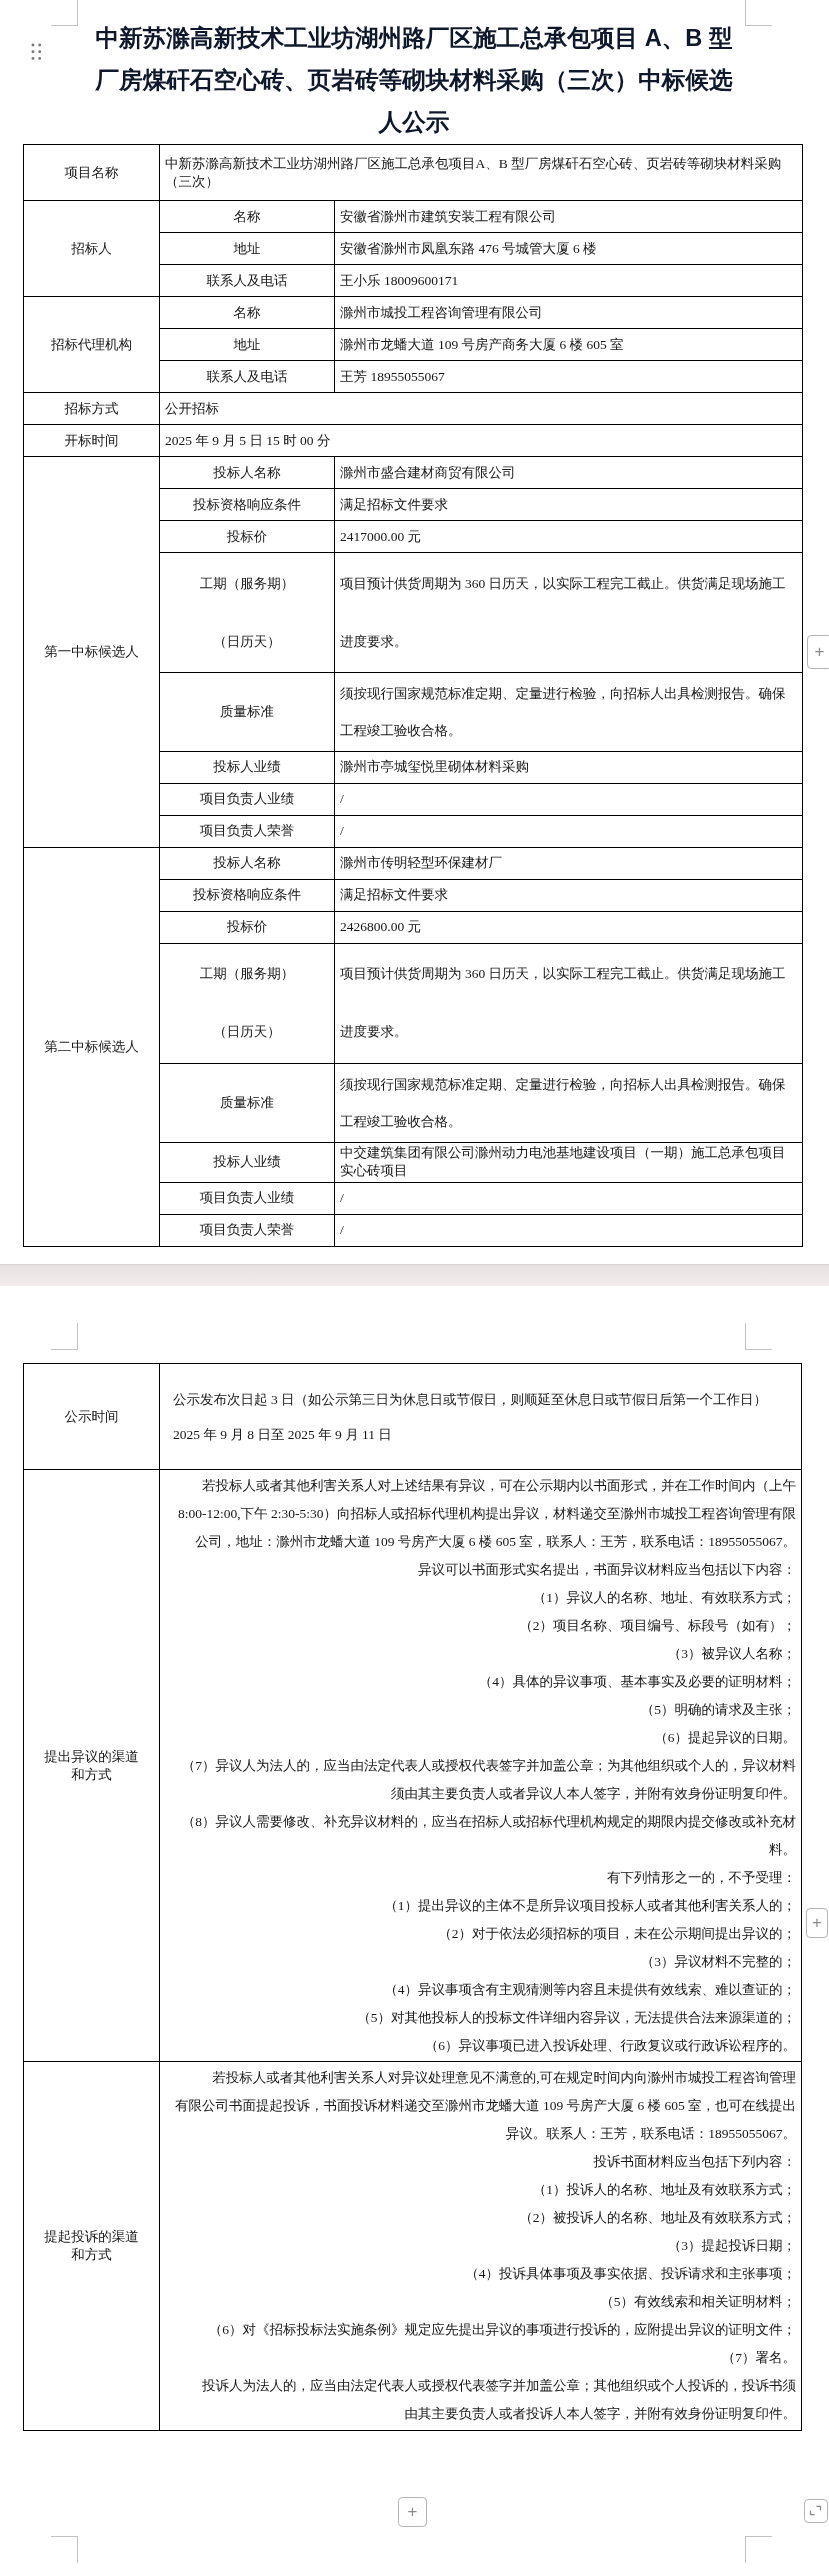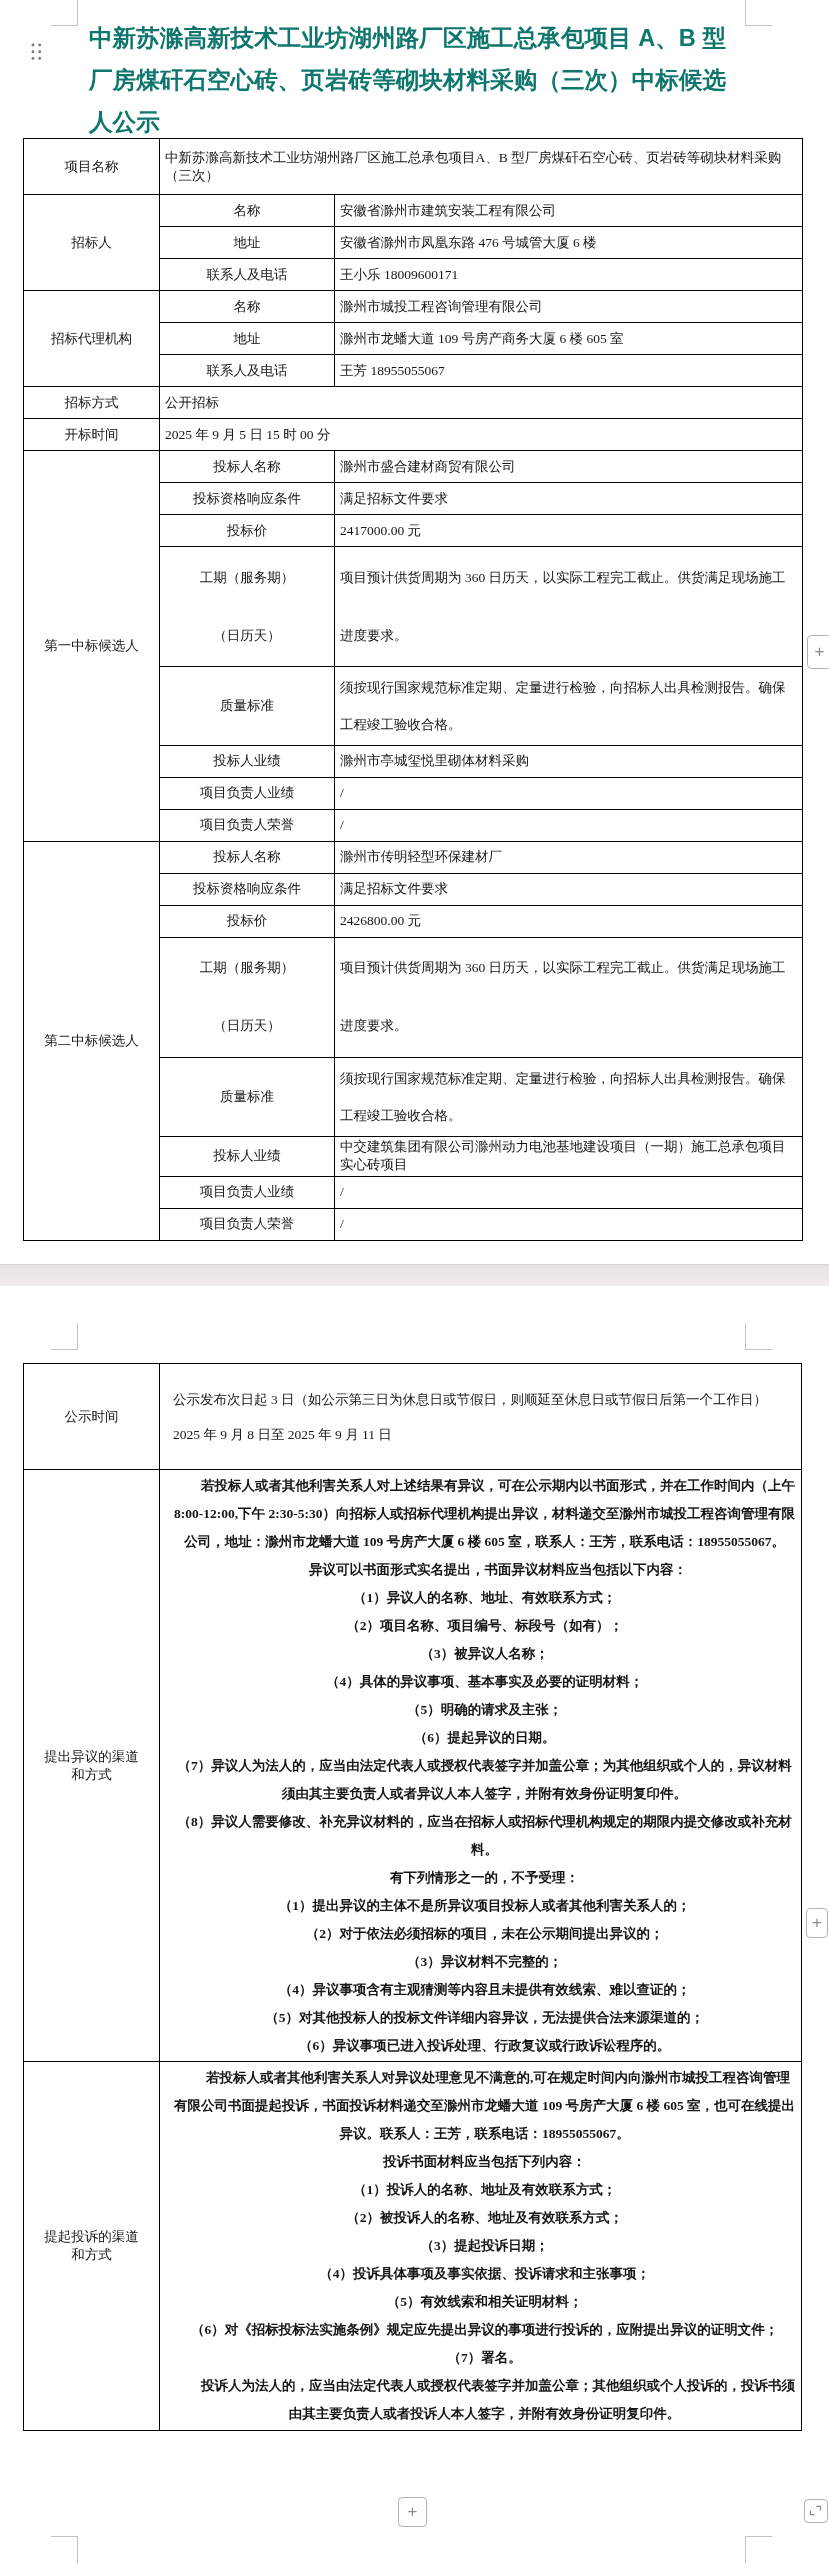--- a/index.html
+++ b/index.html
@@ -7,40 +7,40 @@
   body { font-family:"Liberation Serif","DejaVu Serif",serif; background:#fff; }
   #root { position:relative; width:830px; height:2576px; background:#fff; overflow:hidden; }
 
   
   .corner { position:absolute; width:27px; height:27px; }
   .c-tl { border-right:0.8px solid #c6c1c1; border-bottom:0.8px solid #c6c1c1; }
   .c-tr { border-left:0.8px solid #c6c1c1; border-bottom:0.8px solid #c6c1c1; }
   .c-bl { border-right:0.8px solid #c6c1c1; border-top:0.8px solid #c6c1c1; }
   .c-br { border-left:0.8px solid #c6c1c1; border-top:0.8px solid #c6c1c1; }
 
-  .title { position:absolute; top:17px; left:89px; width:650px; 
-           font-size:23.6px; font-weight:bold; line-height:42px; color:#0f766e;
+  .title { position:absolute; top:17px; left:89px; width:650px; text-align:center;
+           font-size:23.6px; font-weight:bold; line-height:42px; color:#0f172a;
            font-family:"Liberation Sans","DejaVu Sans",sans-serif; }
 
   .drag-handle { position:absolute; left:30px; top:42px; width:12.7px; height:19.4px; cursor:grab; }
 
   .page-gap { position:absolute; left:0; top:1264px; width:830px; height:22px;
               background:linear-gradient(#e7e1e1,#f2ecec); border-top:0.8px solid #d9d3d3; }
 
   table.t { position:absolute; border-collapse:collapse; table-layout:fixed; border:1.7px solid #000; background:#fff; }
   .t td { border:0.8px solid #000; font-size:13.5px; color:#161616; padding:1.7px 5px; height:32px; vertical-align:middle; }
   .lbl { text-align:center; white-space:pre-line; }
   .ctr { }
   .lft { text-align:left; padding-left:7.6px; }
   .big { line-height:58px; }
   .q   { line-height:37px; }
   .rh66 > td { height:56px; }
   .rh126 > td { height:106px; }
   .rh96 > td { height:81px; }
-  .block { text-align:center; padding:5px 10px 6.8px 10px; vertical-align:middle;font-weight:bold; }
+  .block { text-align:right; padding:5px 10px 6.8px 10px; vertical-align:middle; }
   .para { line-height:28px; white-space:pre-wrap;margin-left:8px; }
   .sp .para { line-height:35px; }
 
   .plusbtn { position:absolute; background:#fff; border:0.8px solid #b3b3b3; border-radius:4.2px;
              color:#8a8a8a; font-family:"Liberation Sans","DejaVu Sans",sans-serif; font-size:17px;
              display:flex; align-items:center; justify-content:center; cursor:pointer; padding:0; }
   .iconbtn { position:absolute; background:#fff; border:0.8px solid #b3b3b3; border-radius:4.2px;
              display:flex; align-items:center; justify-content:center; cursor:pointer; padding:0; }
 </style>
 </head>
@@ -61,21 +61,21 @@
           <circle cx="11.5" cy="3.5" r="1.7" fill="#7a7a7a"></circle>
         <circle cx="3.5" cy="11.5" r="1.7" fill="#7a7a7a"></circle>
           <circle cx="11.5" cy="11.5" r="1.7" fill="#7a7a7a"></circle>
         <circle cx="3.5" cy="19.5" r="1.7" fill="#7a7a7a"></circle>
           <circle cx="11.5" cy="19.5" r="1.7" fill="#7a7a7a"></circle>
       </svg>
     </div>
 
     <div class="title">中新苏滁高新技术工业坊湖州路厂区施工总承包项目 A、B 型厂房煤矸石空心砖、页岩砖等砌块材料采购（三次）中标候选人公示</div>
 
-    <table class="t" style="left:23px; top:138px; width:778px;">
+    <table class="t" style="left:23px; top:144px; width:778px;">
       <colgroup>
           <col style="width:136px">
           <col style="width:175px">
           <col style="width:468px">
         </colgroup>
       <tbody>
           <tr class="rh66">
         <td class="lbl">项目名称</td>
         <td class="ctr" colspan="2">中新苏滁高新技术工业坊湖州路厂区施工总承包项目A、B 型厂房煤矸石空心砖、页岩砖等砌块材料采购（三次）</td>
       </tr>

